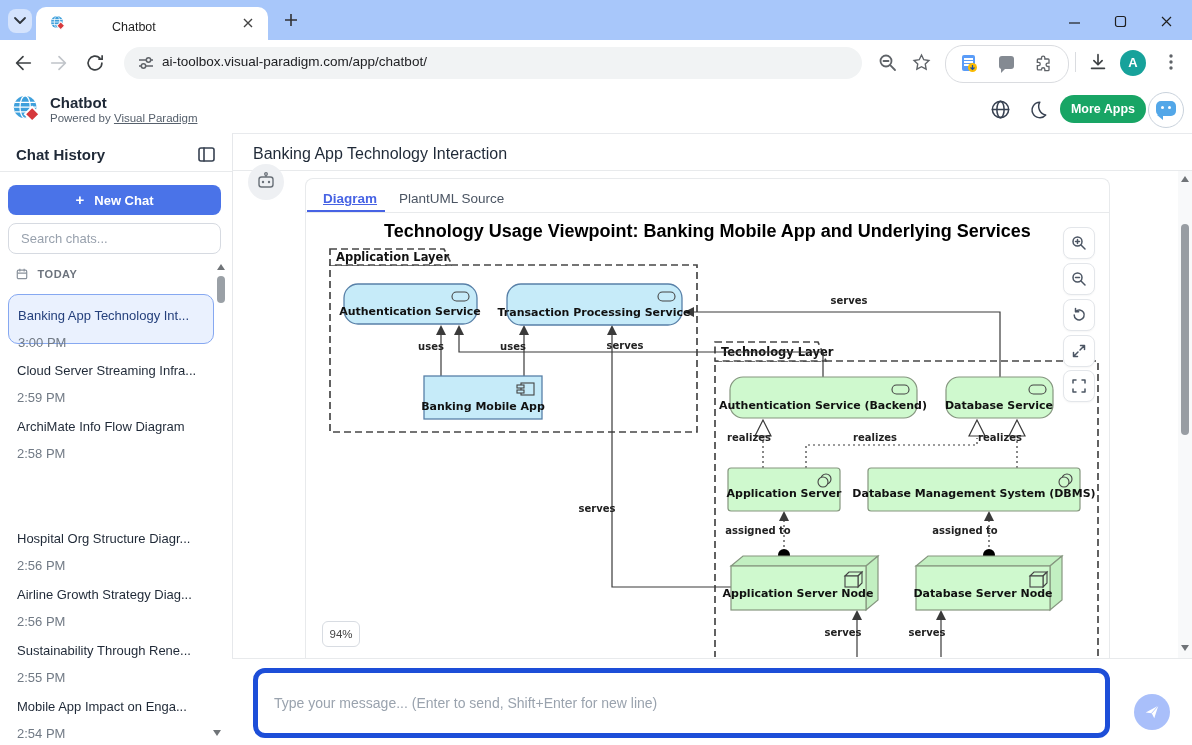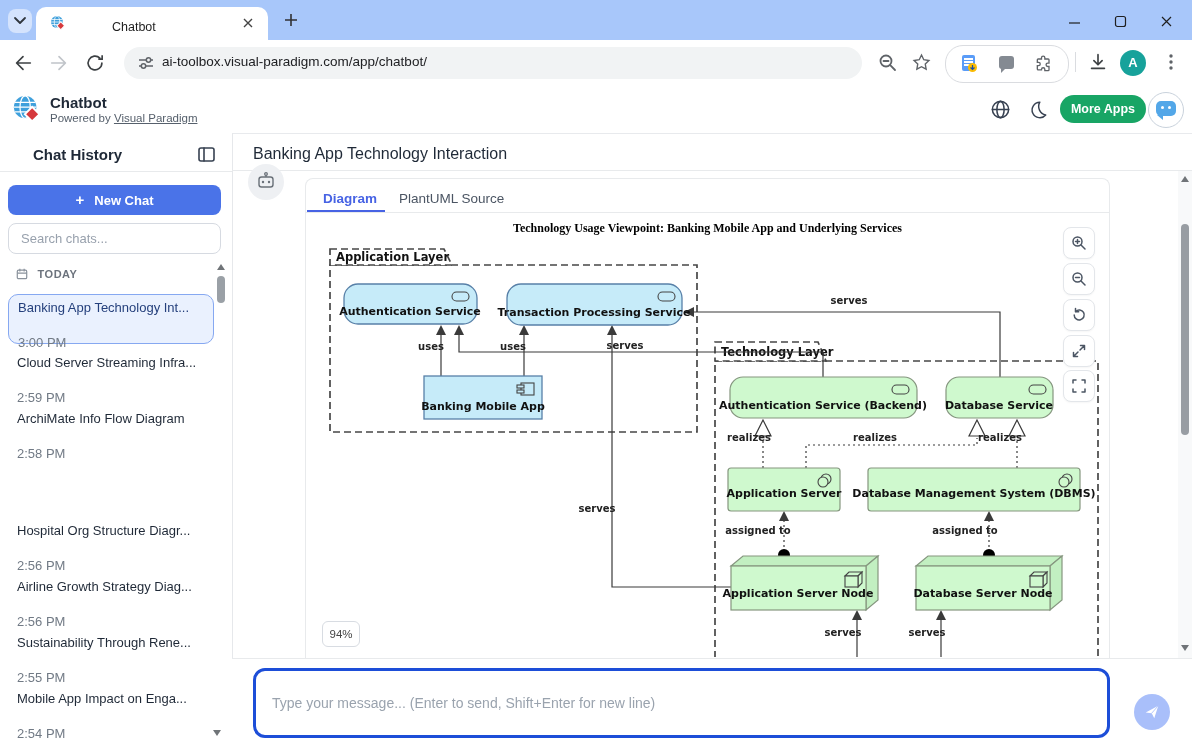--- a/index.html
+++ b/index.html
@@ -20,59 +20,59 @@
     font-size:13px;font-weight:bold;text-align:center;line-height:26px;}
   
   .appheader{left:0;top:85px;width:1192px;height:48px;background:#fff;border-bottom:1px solid #e8eaed;}
   .appname{left:50px;top:94px;font-size:15px;font-weight:700;color:#1f2937;}
   .powered{left:50px;top:112px;font-size:11.5px;color:#56606c;text-align:right;}
   .moreapps{left:1060px;top:95px;width:86px;height:28px;border-radius:14px;background:#18A565;color:#fff;
     font-size:12.5px;font-weight:600;text-align:center;line-height:28px;}
   .chatbadge{left:1148px;top:92px;width:34px;height:34px;border:1.5px solid #c9d2dc;border-radius:50%;background:#fff;}
   
   .sidebar{left:0;top:133px;width:232px;height:612px;background:#fff;border-right:1px solid #e6e8eb;}
-  .sb-title{left:16px;top:146px;font-size:15px;font-weight:700;margin-left:17px;}
+  .sb-title{left:16px;top:146px;font-size:15px;font-weight:700;}
   .sb-div{left:0;top:171px;width:232px;height:1px;background:#e8eaec;}
   .newchat{left:8px;top:185px;width:213px;height:30px;border-radius:8px;background:#4A73E8;color:#fff;
     text-align:center;line-height:30px;font-size:13px;font-weight:600;}
   .search{left:8px;top:223px;width:213px;height:31px;border-radius:8px;border:1px solid #d6dae1;box-sizing:border-box;
     font-size:13px;color:#333;padding:0 12px;outline:none;font-family:"Liberation Sans",sans-serif;}
   .search::placeholder{color:#98a1ad;}
   .todayrow{left:16px;top:268px;font-size:11px;font-weight:700;color:#6c737d;letter-spacing:.5px;}
   .chatitem{left:8px;width:204px;height:48px;border-radius:10px;}
   .chatitem.active{background:#EAF1FE;border:1px solid #86A8F1;}
-  .ci-title{position:absolute;left:9px;top:5px;font-size:13px;color:#1f2937;white-space:nowrap;}
+  .ci-title{position:absolute;left:9px;top:13px;font-size:13px;color:#1f2937;white-space:nowrap;}
   .active .ci-title{color:#25407c;font-weight:500;}
   .ci-time{position:absolute;left:9px;top:24px;font-size:13px;color:#717a85;margin-top:16px;}
   
   .pagetitle{left:253px;top:145px;font-size:16px;font-weight:400;color:#1f2937;}
   .titlediv{left:232px;top:170px;width:960px;height:1px;background:#e8eaec;}
   .botavatar{left:248px;top:164px;width:36px;height:36px;border-radius:50%;background:#eef0f3;}
   .card{left:305px;top:178px;width:805px;height:480px;border:1px solid #e8eaec;border-bottom:none;
     border-radius:8px 8px 0 0;background:#fff;box-sizing:border-box;}
   .tablabel{top:12px;font-size:13.5px;}
-  .tab-active{color:#4763E4;font-weight:600;}
+  .tab-active{color:#4763E4;font-weight:600;text-decoration:underline;}
   .tab-idle{color:#4b5563;}
   .tabunderline{left:1px;top:31px;width:78px;height:2px;background:#4763E4;}
   .tabdiv{left:0;top:33px;width:803px;height:1px;background:#e8eaec;}
-  .diagtitle{left:0;top:42px;width:803px;text-align:center;font-family:Liberation Serif, serif;
-    font-size:12px;font-weight:700;color:#000;}
+  .diagtitle{left:0;top:42px;width:803px;text-align:center;font-family:Liberation Sans, sans-serif;
+    font-size:18px;font-weight:700;color:#000;}
   .ctrlbtn{left:1063px;width:30px;height:30px;background:#fff;border:1px solid #e3e6ea;border-radius:8px;
     box-shadow:0 1px 2px rgba(0,0,0,.04);display:flex;align-items:center;justify-content:center;}
   .zoombadge{left:322px;top:621px;width:36px;height:24px;background:#fff;border:1px solid #d8dce2;border-radius:6px;
     font-size:11.5px;color:#444;text-align:center;line-height:24px;}
   
   .mscroll{left:1178px;top:171px;width:14px;height:487px;background:#f8f9fa;}
   .mthumb{left:1181px;top:224px;width:8px;height:211px;background:#989da3;border-radius:4px;}
   .sthumb{left:217px;top:276px;width:8px;height:27px;background:#9aa0a6;border-radius:4px;}
   .tri-up{width:0;height:0;border-left:4px solid transparent;border-right:4px solid transparent;border-bottom:6px solid #707478;}
   .tri-dn{width:0;height:0;border-left:4px solid transparent;border-right:4px solid transparent;border-top:6px solid #707478;}
   
   .inputbar{left:232px;top:658px;width:960px;height:87px;background:#fff;border-top:1px solid #e8eaec;}
-  .msginput{left:253px;top:668px;width:857px;height:70px;border:3px solid #1d4ed8;border-radius:12px;box-sizing:border-box;
+  .msginput{left:253px;top:668px;width:857px;height:70px;border:5px solid #1d4ed8;border-radius:12px;box-sizing:border-box;
     font-size:14px;padding:0 16px;outline:none;color:#333;font-family:"Liberation Sans",sans-serif;vertical-align:top;}
   .msginput::placeholder{color:#9aa3ae;}
   .sendbtn{left:1134px;top:694px;width:36px;height:36px;border-radius:50%;background:#A9BFFA;
     display:flex;align-items:center;justify-content:center;}
   
   .nlab{font:bold 11px "DejaVu Sans",sans-serif;fill:#111;}
   .elab{font:bold 10px "DejaVu Sans",sans-serif;fill:#222;}
   .glab{font:bold 11.5px "DejaVu Sans",sans-serif;fill:#111;}
   .edge{stroke:#3a3a3a;stroke-width:1.2;fill:none;}
   .dot{stroke-dasharray:2 3;}

